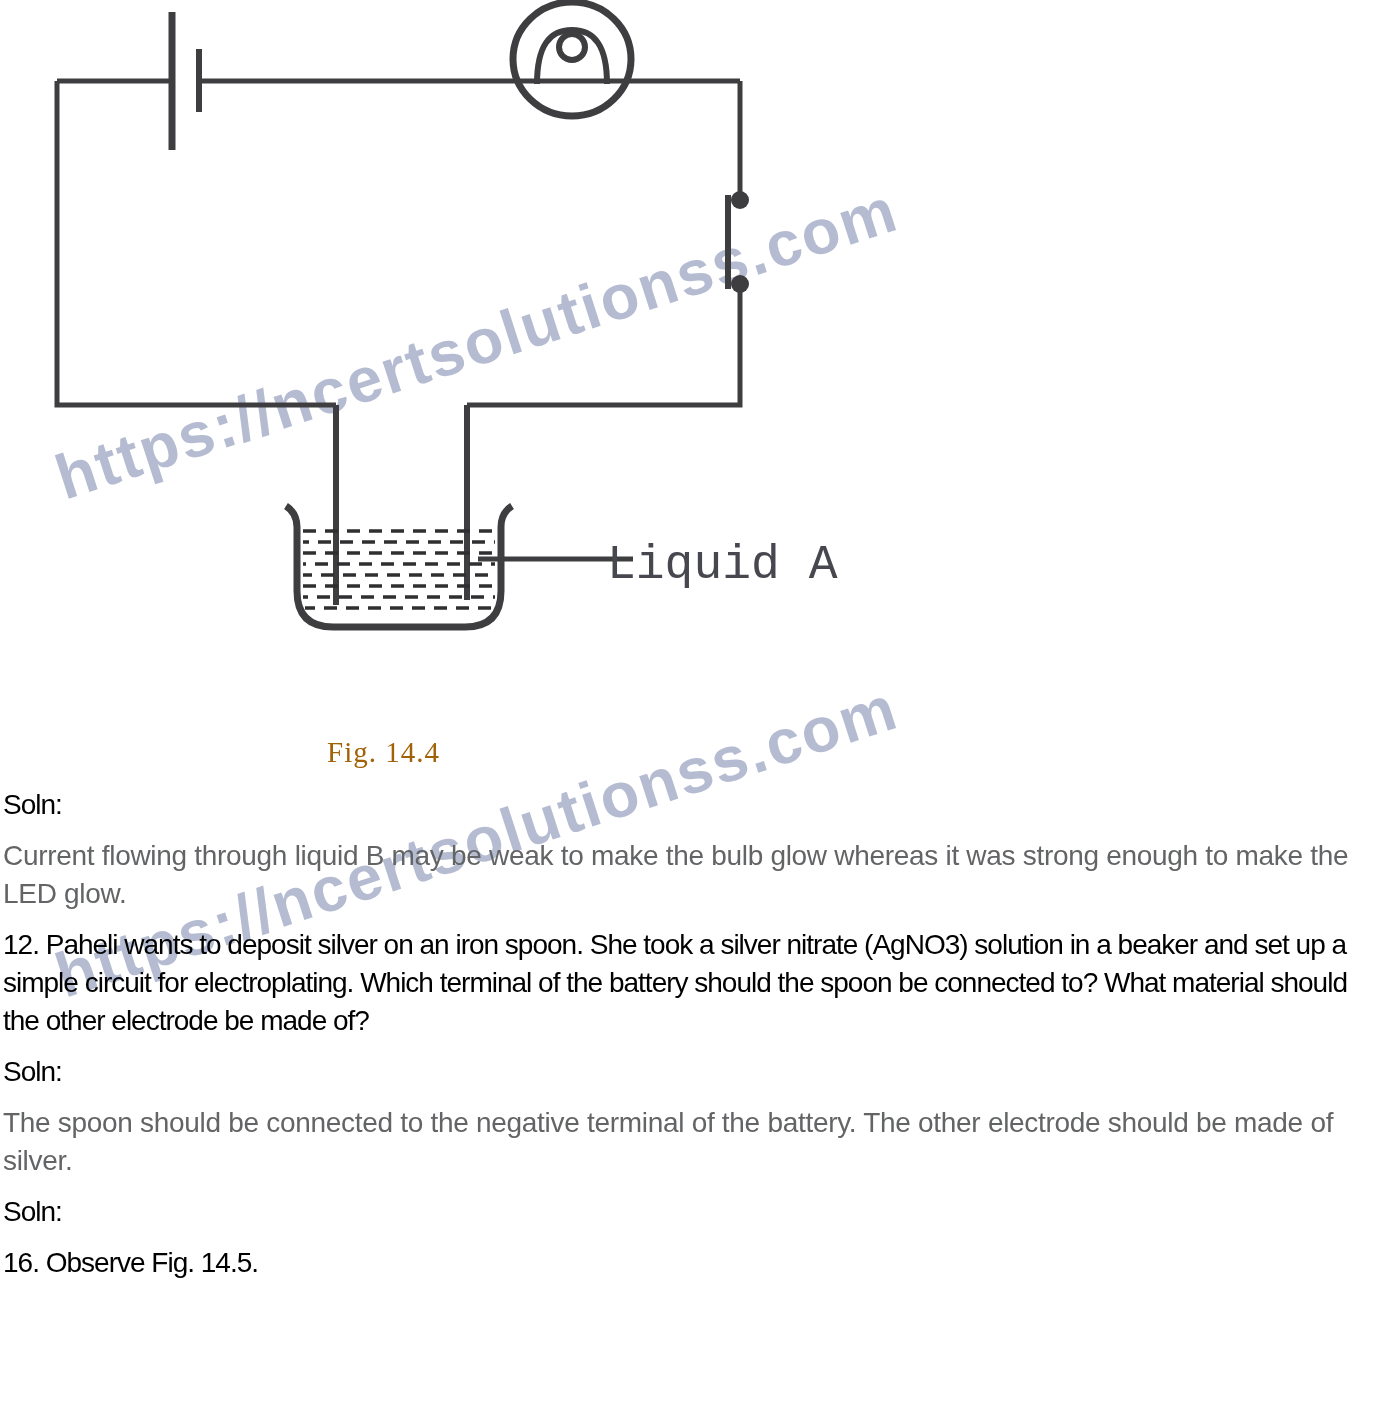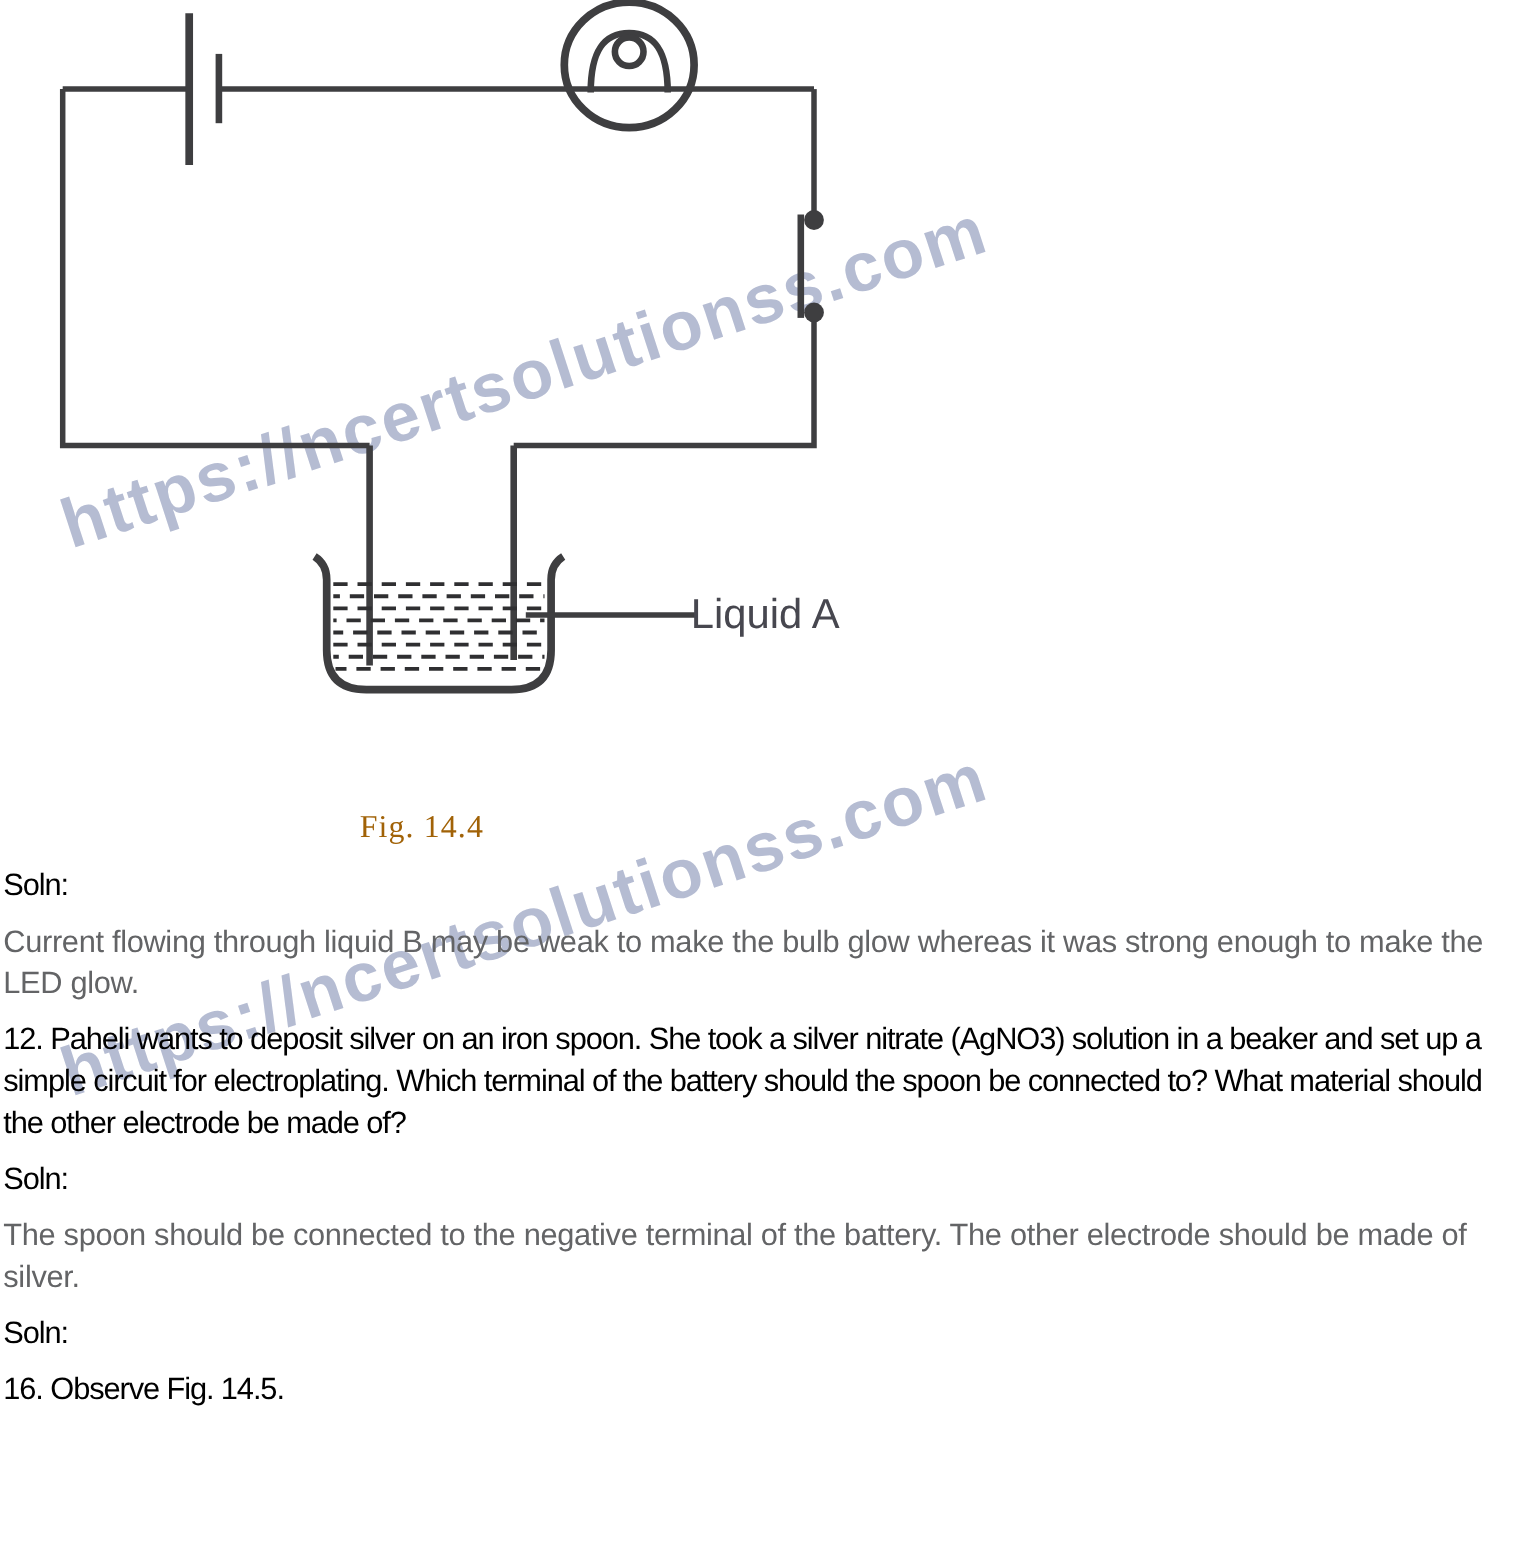--- a/index.html
+++ b/index.html
@@ -9,22 +9,22 @@
   
   .watermark{position:absolute;white-space:nowrap;font-weight:bold;
              font-size:63px;letter-spacing:2px;color:#a9b1cb;opacity:.85;
              transform:rotate(-18deg);transform-origin:left center;z-index:1;
              font-family:"Liberation Sans",sans-serif;}
   #wm1{left:58px;top:443px;}
   #wm2{left:58px;top:941px;}
 
   
   #circuit-figure{position:absolute;left:0;top:0;width:900px;height:660px;z-index:2;}
-  #liquid-label{position:absolute;left:628px;top:538px;z-index:3;
-                font-family:Liberation Sans, sans-serif;font-size:38px;color:#47474f;}
+  #liquid-label{position:absolute;left:607px;top:538px;z-index:3;
+                font-family:Liberation Mono, monospace;font-size:48px;color:#47474f;}
   #fig-caption{position:absolute;left:327px;top:736px;z-index:3;
                font-family:"Liberation Serif",serif;font-size:29px;color:#a16207;letter-spacing:1px;}
 
   
   #content{position:absolute;left:3px;top:786px;width:1382px;z-index:3;
            font-size:28px;line-height:38px;color:#636466;}
   #content p{margin:0 0 13px 0;letter-spacing:-0.3px;}
   #content p.bold{font-weight:normal;color:#000000;letter-spacing:-1px;}
 </style>
 </head>

